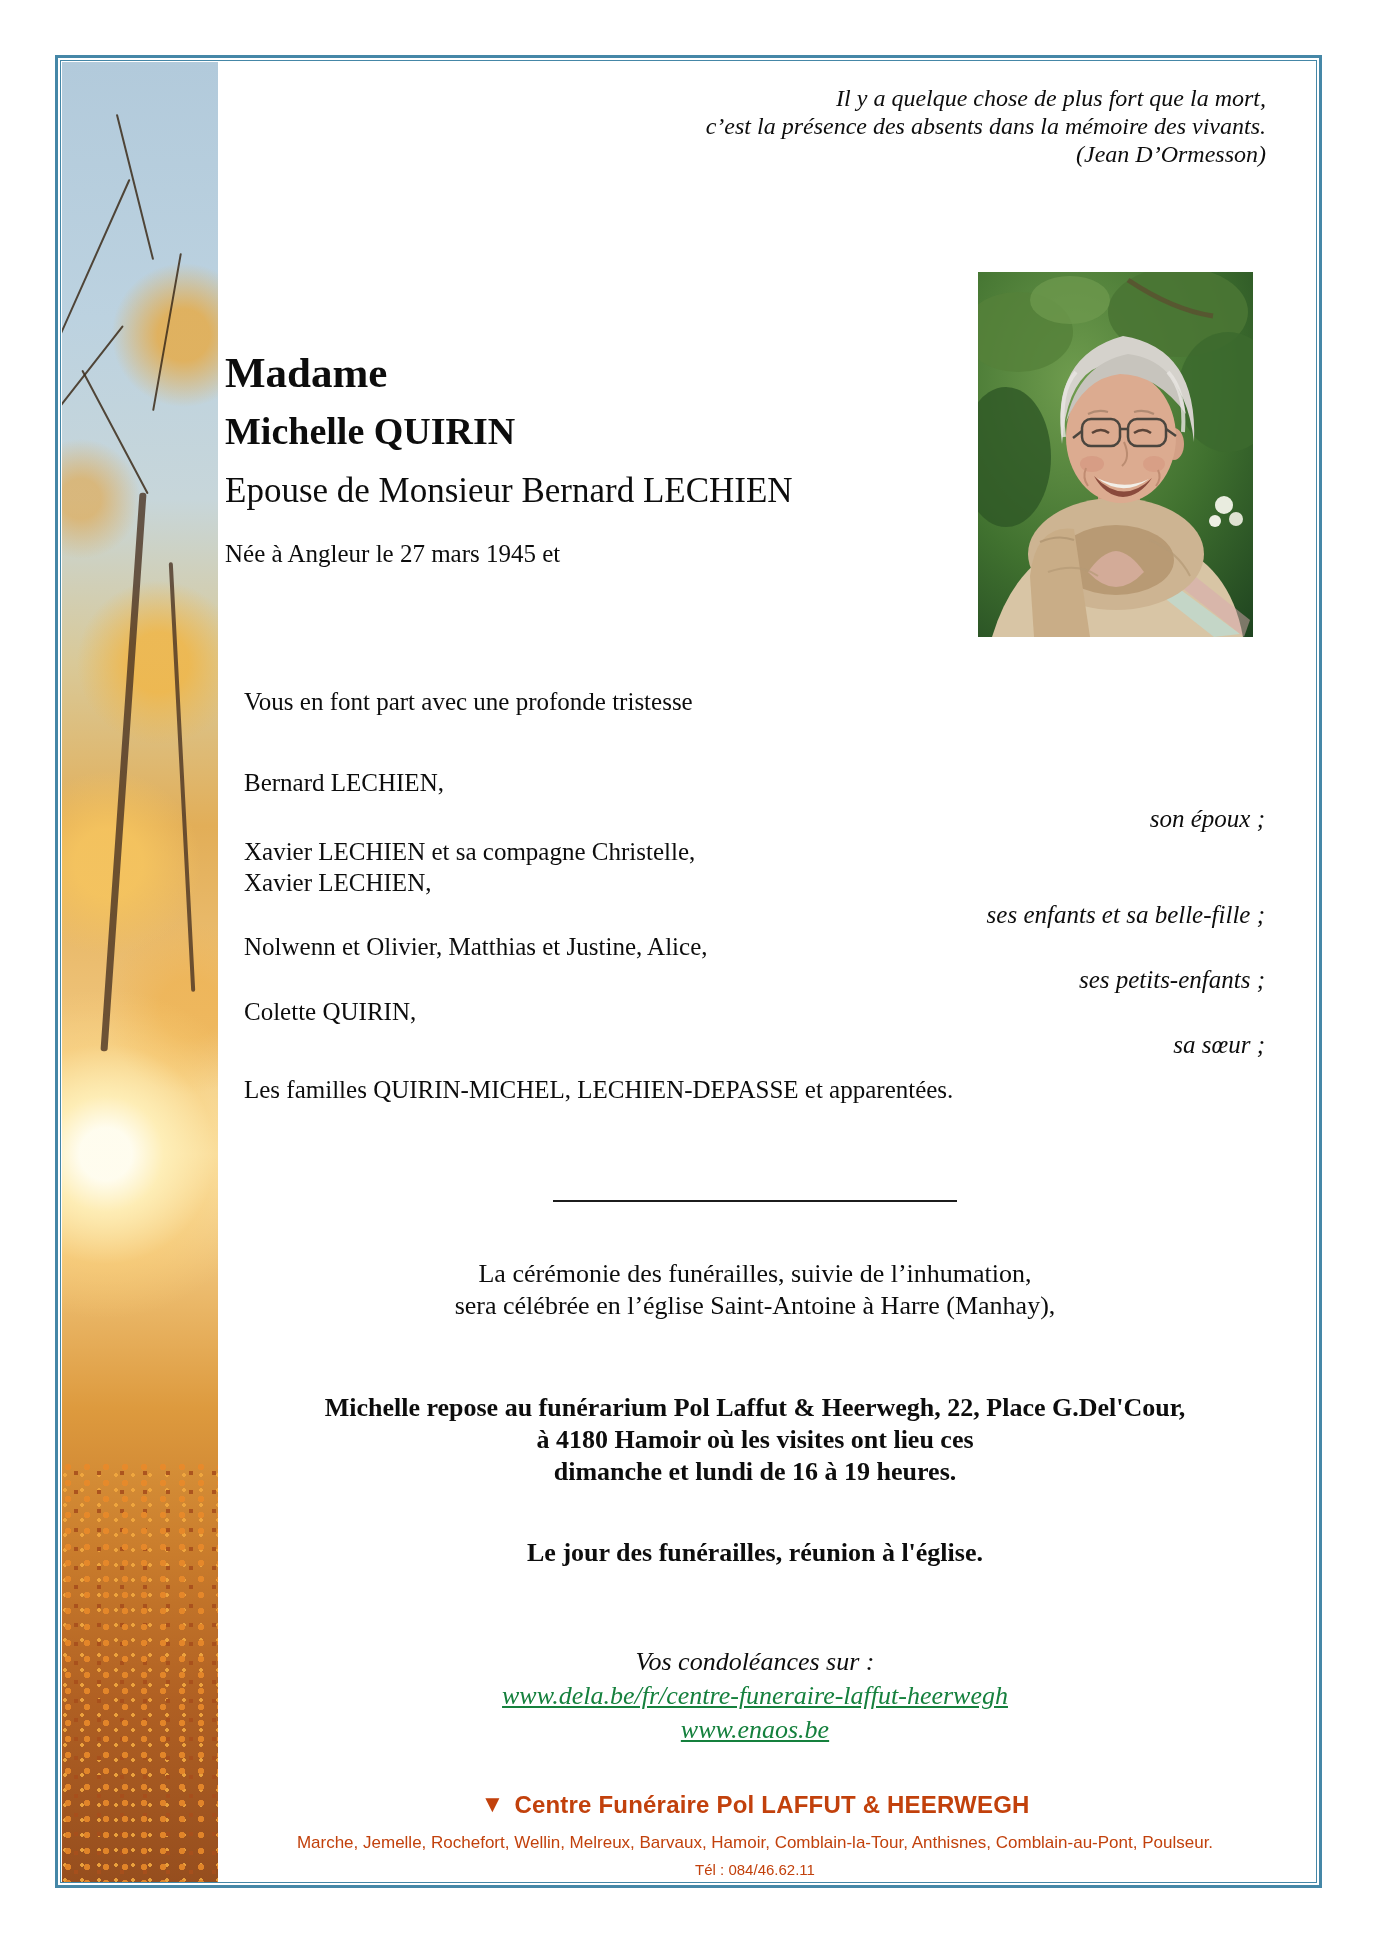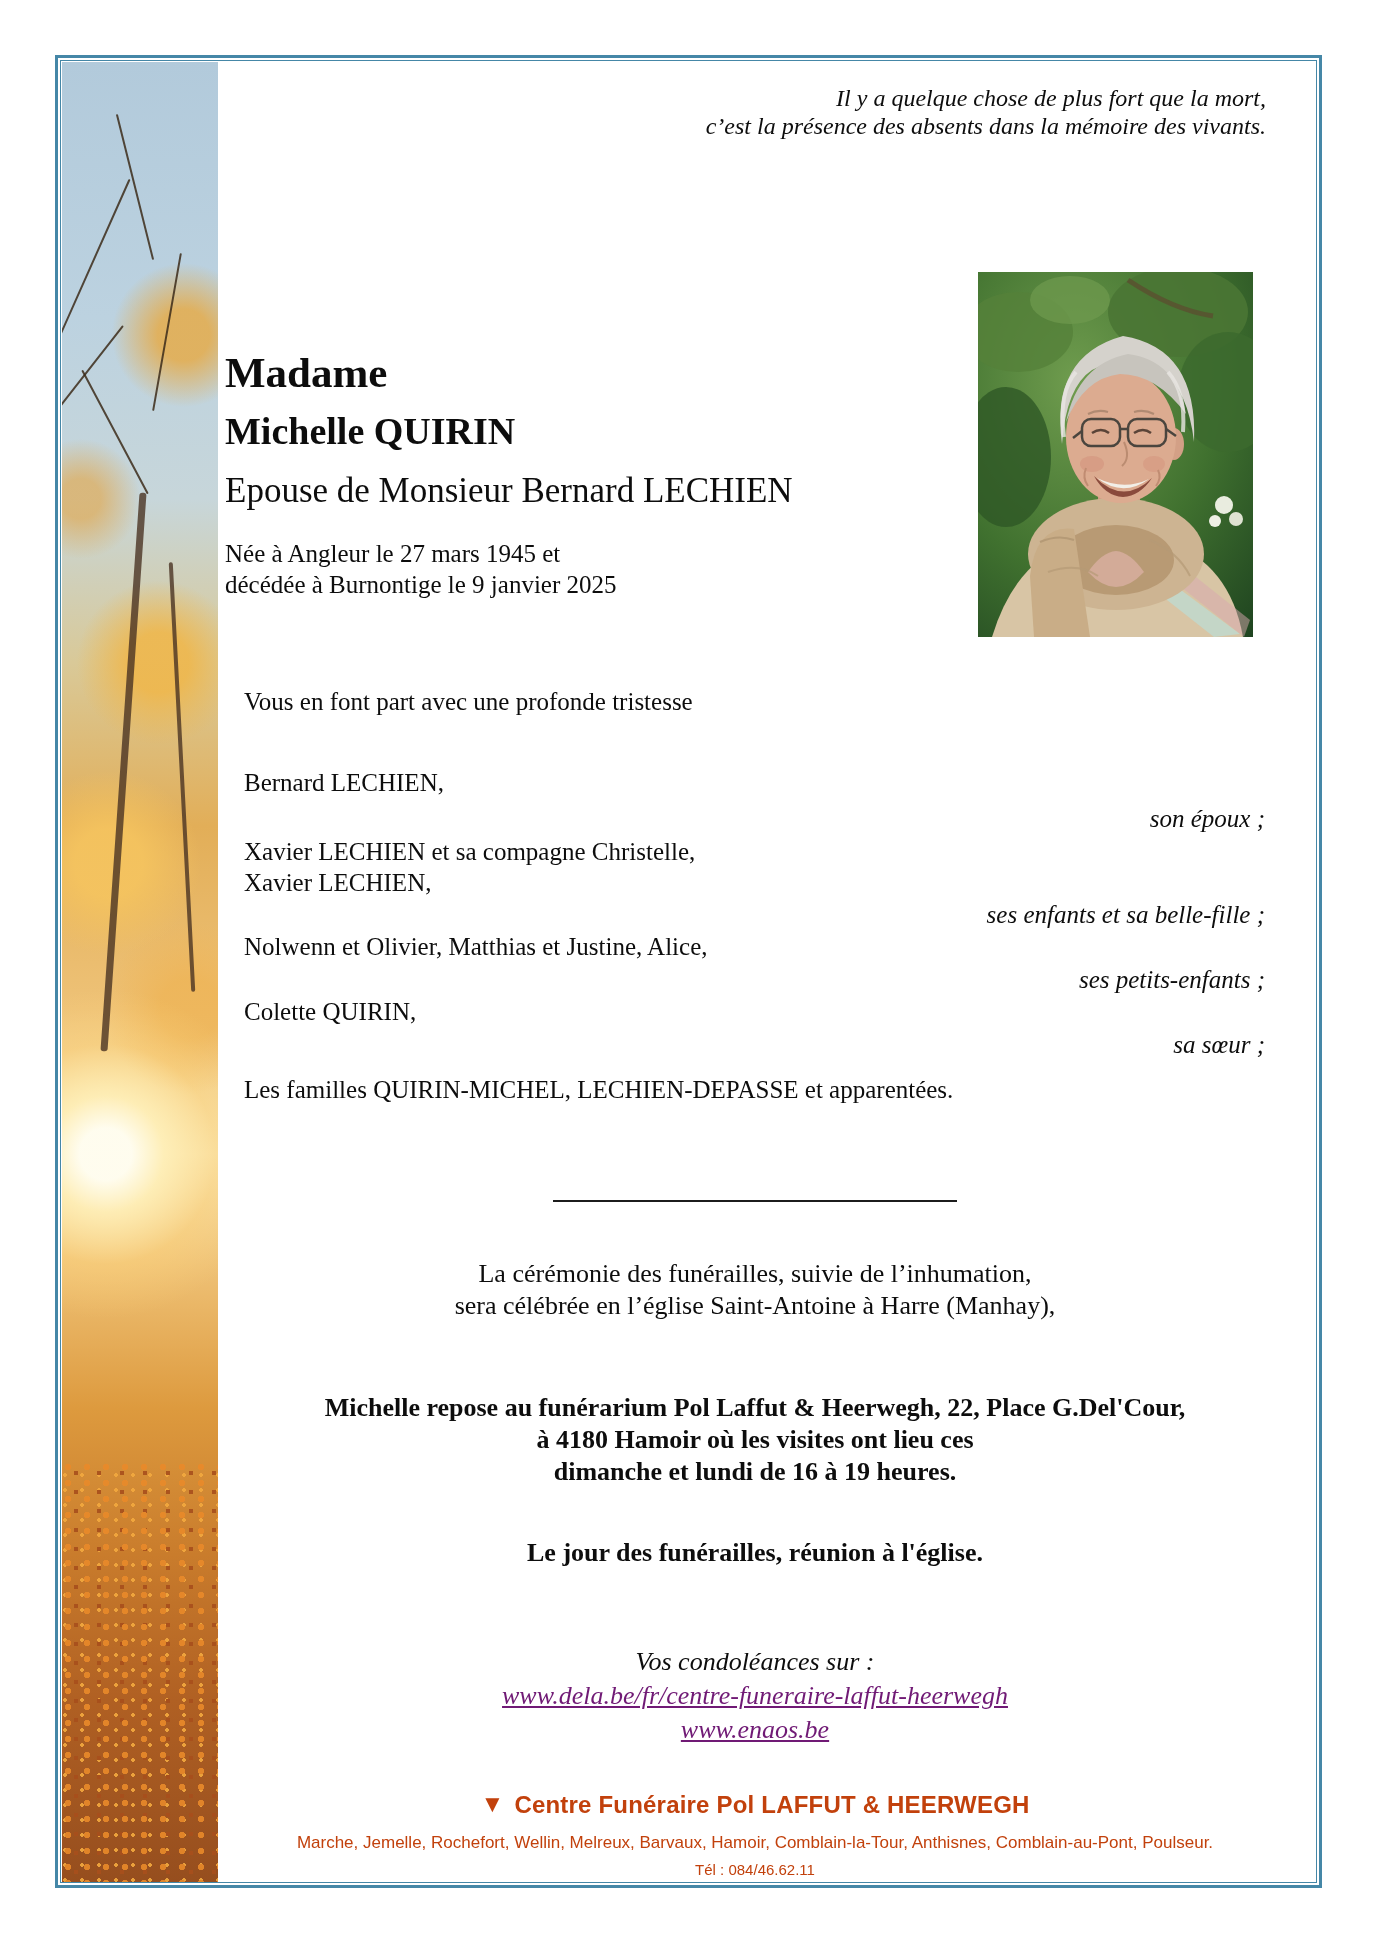--- a/index.html
+++ b/index.html
@@ -51,21 +51,21 @@
   #t-epouse{top:470px;font-size:35px;line-height:42px;}
   #t-dates{top:538px;font-size:25px;line-height:31px;}
   .bl{position:absolute;left:244px;font-size:25px;line-height:30px;}
   .br{position:absolute;right:113px;font-size:25px;line-height:30px;font-style:italic;text-align:right;}
   .divider{position:absolute;top:1200px;left:553px;width:404px;border-top:2px solid #1c1c1c;}
   .ccol{position:absolute;left:220px;width:1070px;text-align:center;}
   #ceremony{top:1258px;font-size:26px;line-height:32px;}
   #repose{top:1392px;font-size:26px;line-height:32px;font-weight:bold;}
   #jour{top:1538px;font-size:26px;font-weight:bold;}
   #condolences{top:1645px;font-size:26px;line-height:34px;font-style:italic;}
-  .lnk{color:#701a75;text-decoration:underline;cursor:pointer;}
+  .lnk{color:#15803d;text-decoration:underline;cursor:pointer;}
   .bold{font-weight:bold;}
   
   .footer{color:#c2410c;font-family:"Liberation Sans","DejaVu Sans",sans-serif;}
   #fh-name{top:1791px;font-size:24px;font-weight:bold;letter-spacing:.2px;}
   #fh-towns{top:1833px;font-size:17px;}
   #fh-tel{top:1861px;font-size:15px;}
   .logo-tri{display:inline-block;margin-right:10px;transform:translateY(-1px);}
 </style>
 </head>
 <body>
@@ -146,28 +146,28 @@
     <path d="M116 204 Q145 234 174 206 Q162 224 145 225 Q127 224 116 204 Z" fill="#8a4a3c"></path>
     <path d="M119 206 Q145 226 171 207 Q146 219 119 206 Z" fill="#f2efe8"></path>
     <path d="M108 196 Q104 206 110 214" stroke="#c08c72" stroke-width="2" fill="none"></path>
     <path d="M180 198 Q184 206 178 214" stroke="#c08c72" stroke-width="2" fill="none"></path>
   </svg>
 </div>
 
 <div class="quote">
   <div>Il y a quelque chose de plus fort que la mort,</div>
   <div>c’est la présence des absents dans la mémoire des vivants.</div>
+  <div>(Jean D’Ormesson)</div>
 </div>
 
 <div class="tcol" id="t-madame">Madame</div>
 <div class="tcol" id="t-name">Michelle QUIRIN</div>
 <div class="tcol" id="t-epouse">Epouse de Monsieur Bernard LECHIEN</div>
 <div class="tcol" id="t-dates">
   <div>Née à Angleur le 27 mars 1945 et</div>
-  <div>décédée à Burnontige le 9 janvier 2025</div>
 </div>
 
 <div class="bl" style="top:687px;">Vous en font part avec une profonde tristesse</div>
 
 <div class="bl" style="top:768px;">Bernard LECHIEN,</div>
 <div class="br" style="top:804px;">son époux ;</div>
 
 <div class="bl" style="top:837px;">Xavier LECHIEN et sa compagne Christelle,</div>
 <div class="bl" style="top:868px;">Xavier LECHIEN,</div>
 <div class="br" style="top:900px;">ses enfants et sa belle-fille ;</div>

